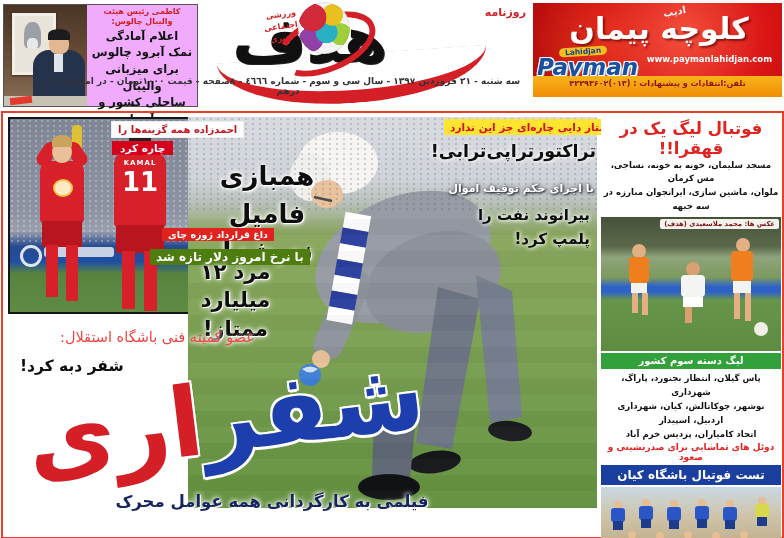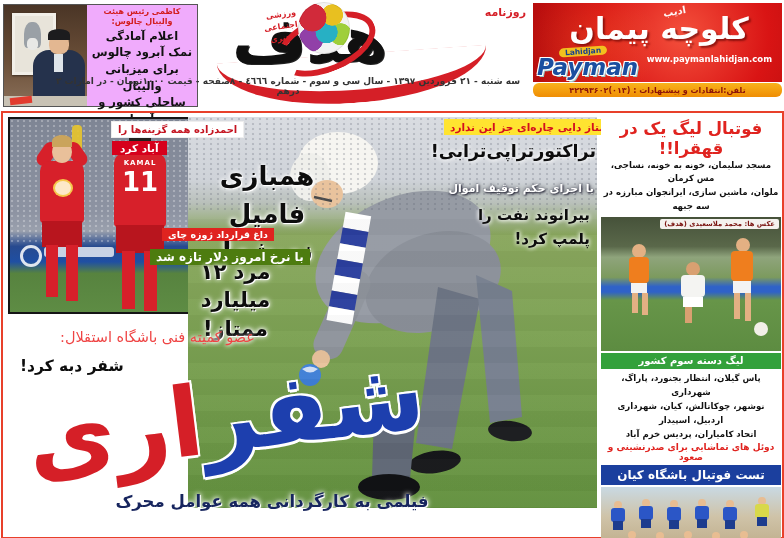--- a/index.html
+++ b/index.html
@@ -46,22 +46,22 @@
   
   .ad{left:533px;top:3px;width:249px;height:94px;}
   .ad-red{position:absolute;inset:0 0 15px 0;background:radial-gradient(circle at 60% 40%,#f4503c 0%,#d91414 55%,#b40d0d 100%);overflow:hidden;}
   .ad-flame{position:absolute;left:-20px;top:-18px;width:160px;height:120px;background:radial-gradient(circle,#ff9a3c33 0%,transparent 65%);transform:rotate(25deg);}
   .ad-title{position:absolute;right:8px;top:8px;width:230px;text-align:center;color:#fff;font-size:30px;font-weight:bold;text-shadow:2px 2px 2px rgba(90,0,0,.6);}
   .ad-stamp{position:absolute;left:130px;top:3px;color:#fff;font-size:10px;font-weight:bold;transform:rotate(-10deg);opacity:.95;}
   .ad-url{position:absolute;right:10px;bottom:18px;color:#fff;font-size:8.5px;font-weight:bold;direction:ltr;}
   .payman{position:absolute;left:4px;bottom:2px;color:#1b4fa0;font-size:23px;font-weight:bold;font-style:italic;direction:ltr;
       text-shadow:-1px -1px 0 #fff,1px -1px 0 #fff,-1px 1px 0 #fff,1px 1px 0 #fff,2px 2px 0 #9cc;}
   .lahidjan{position:absolute;left:26px;bottom:26px;background:#f2c01e;color:#17408f;font-size:7.5px;font-weight:bold;padding:0 6px;border-radius:6px;transform:rotate(-4deg);direction:ltr;}
-  .ad-strip{position:absolute;left:0;bottom:0;width:100%;height:14px;background:linear-gradient(180deg,#f9b31c,#ef8d04);
-      color:#8c1208;font-size:8px;font-weight:bold;text-align:center;line-height:15px;border-radius:6px;}
+  .ad-strip{position:absolute;left:0;bottom:0;width:100%;height:21px;background:linear-gradient(180deg,#f9b31c,#ef8d04);
+      color:#8c1208;font-size:8px;font-weight:bold;text-align:center;line-height:15px;}
 
   
   .frame{left:1px;top:111px;width:779px;height:424px;border:2px solid #e8402a;}
 
   
   .leftphoto{left:8px;top:117px;width:180px;height:193px;border:2px solid #151515;overflow:hidden;
       background:linear-gradient(180deg,#7e8594 0%,#8d93a2 48%,#9aa0ad 58%,#274a8f 66%,#1f4fa3 74%,#57833f 80%,#5e8c44 100%);}
   .crowd-noise{position:absolute;inset:0 0 35% 0;opacity:.5;
       background-image:radial-gradient(circle at 2px 2px,rgba(255,255,255,.55) 1px,transparent 1.6px);background-size:6px 5px;}
   .yellow-blob{position:absolute;left:62px;top:6px;width:10px;height:26px;background:#e8c52b;border-radius:4px;opacity:.9;}
@@ -248,21 +248,21 @@
       <path d="M288 158 L324 174 L334 300 L302 306 Z" fill="#77808f"></path>
       <ellipse cx="247" cy="345" rx="26" ry="11" fill="#16171a" transform="rotate(-8 247 345)"></ellipse>
       <ellipse cx="322" cy="314" rx="22" ry="10" fill="#1a1b1e" transform="rotate(6 322 314)"></ellipse>
 
       <path d="M186 296 L228 300 L222 362 L184 360 Z" fill="#5f6775"></path>
       <ellipse cx="201" cy="370" rx="31" ry="13" fill="#111215"></ellipse>
     </svg>
   </div>
 
   <div class="ov kicker1">احمدزاده همه گزینه‌ها را</div>
-  <div class="ov kicker2">آباد کرد</div>
+  <div class="ov kicker2">چاره کرد</div>
   <div class="ov headline-fam">همبازی فامیل نمیشه!</div>
   <div class="ov redbox1">داغ قرارداد ژوزه چای</div>
   <div class="ov redbox2">با نرخ امروز دلار تازه شد</div>
   <div class="ov headline-12">
     <span>مرد ۱۲ میلیارد</span><br>
     <span>ممتاز!</span>
   </div>
 
   <div class="ov kicker-yel">سرباز ممتاز دایی چاره‌ای جز این ندارد</div>
   <div class="ov kicker-wh">با اجرای حکم توقیف اموال</div>

